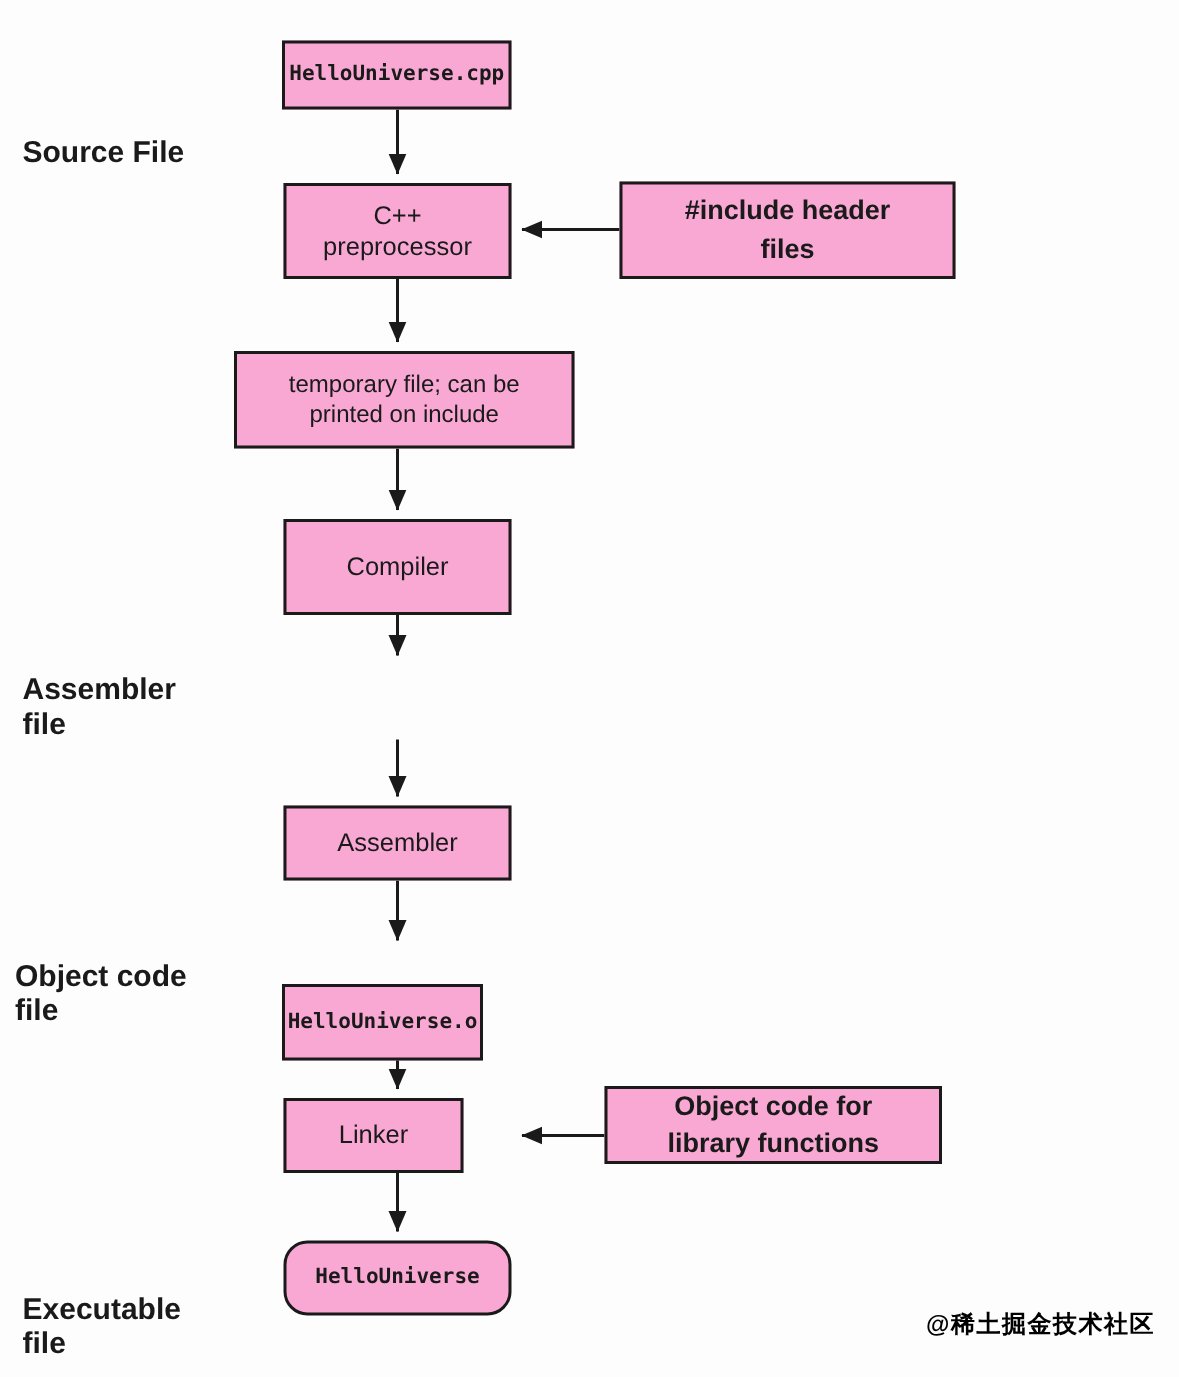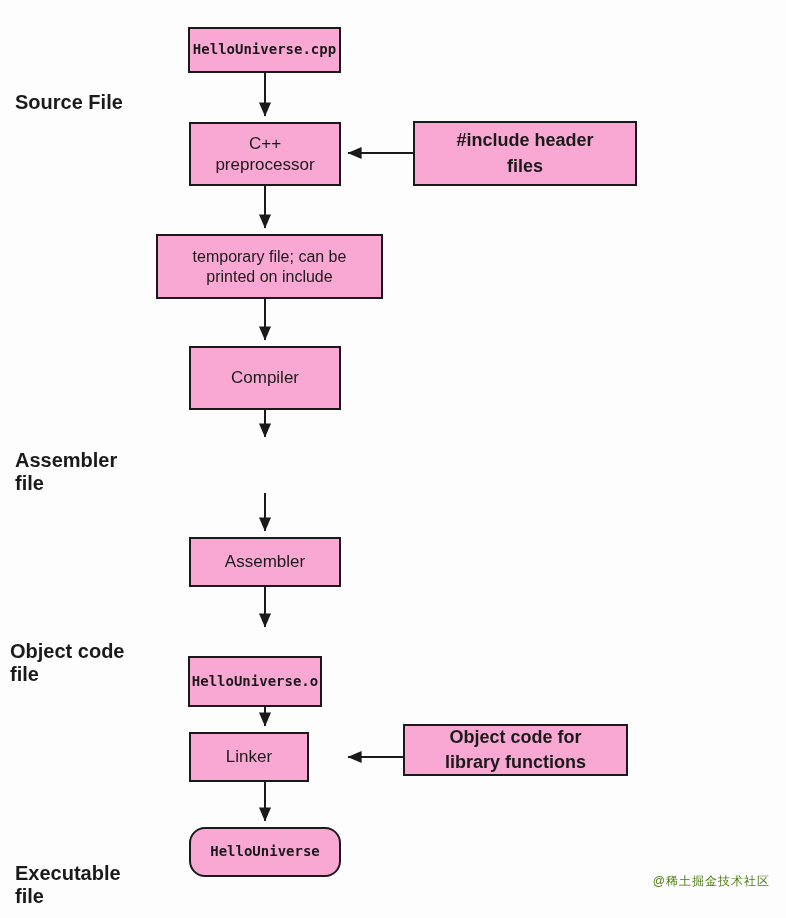--- a/index.html
+++ b/index.html
@@ -41,23 +41,24 @@
     position: absolute;
     font-weight: bold;
     font-size: 20px;
     line-height: 1.15;
     white-space: pre-line;
   }
   .watermark {
     position: absolute;
     right: 16px;
     top: 873px;
-    font-size: 12px;
-    color: #4d7c0f;
+    font-size: 16px;
+    color: #000000;
     letter-spacing: 1px;
+    font-weight: bold;
   }
 </style>
 </head>
 <body>
 
 <div class="canvas">
 
   <svg class="arrows" viewBox="0 0 786 918" xmlns="http://www.w3.org/2000/svg">
     <defs>
       <marker id="ah" markerWidth="8" markerHeight="7" refX="6.8" refY="3" orient="auto" markerUnits="strokeWidth">

